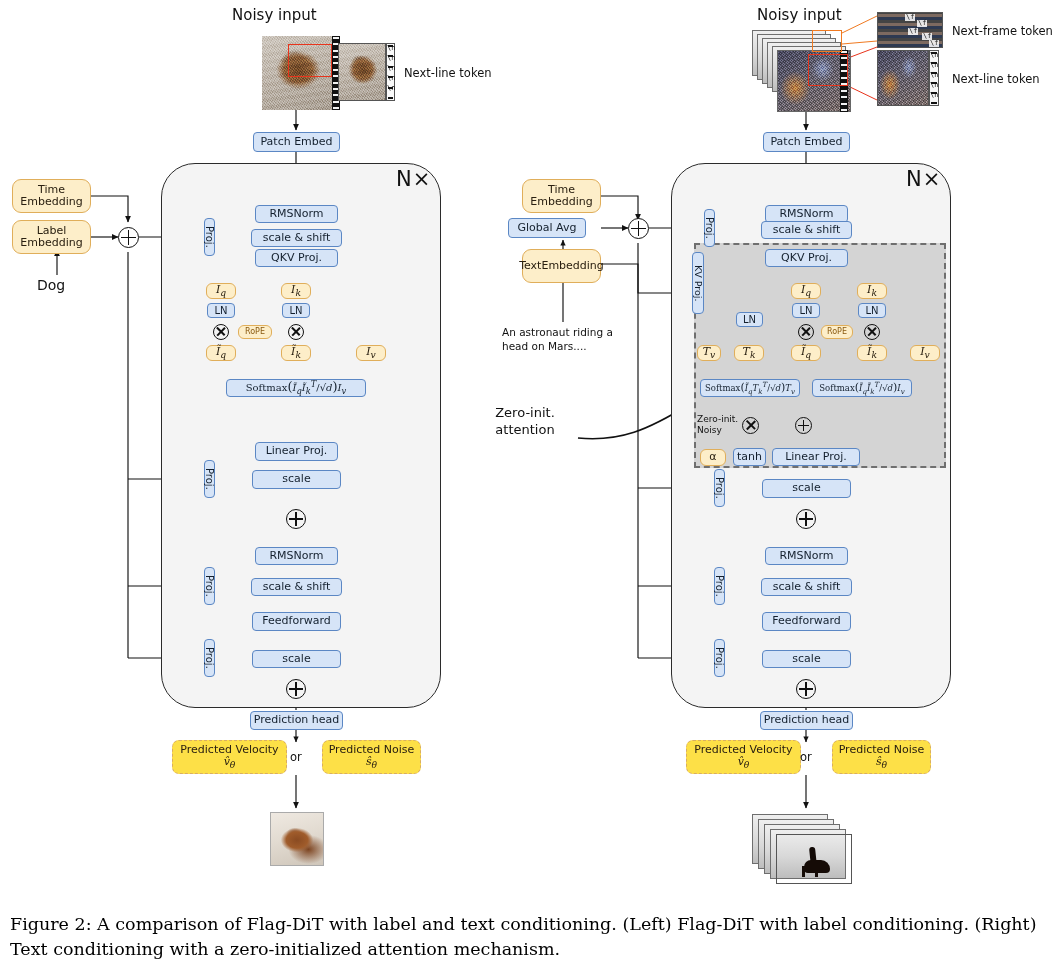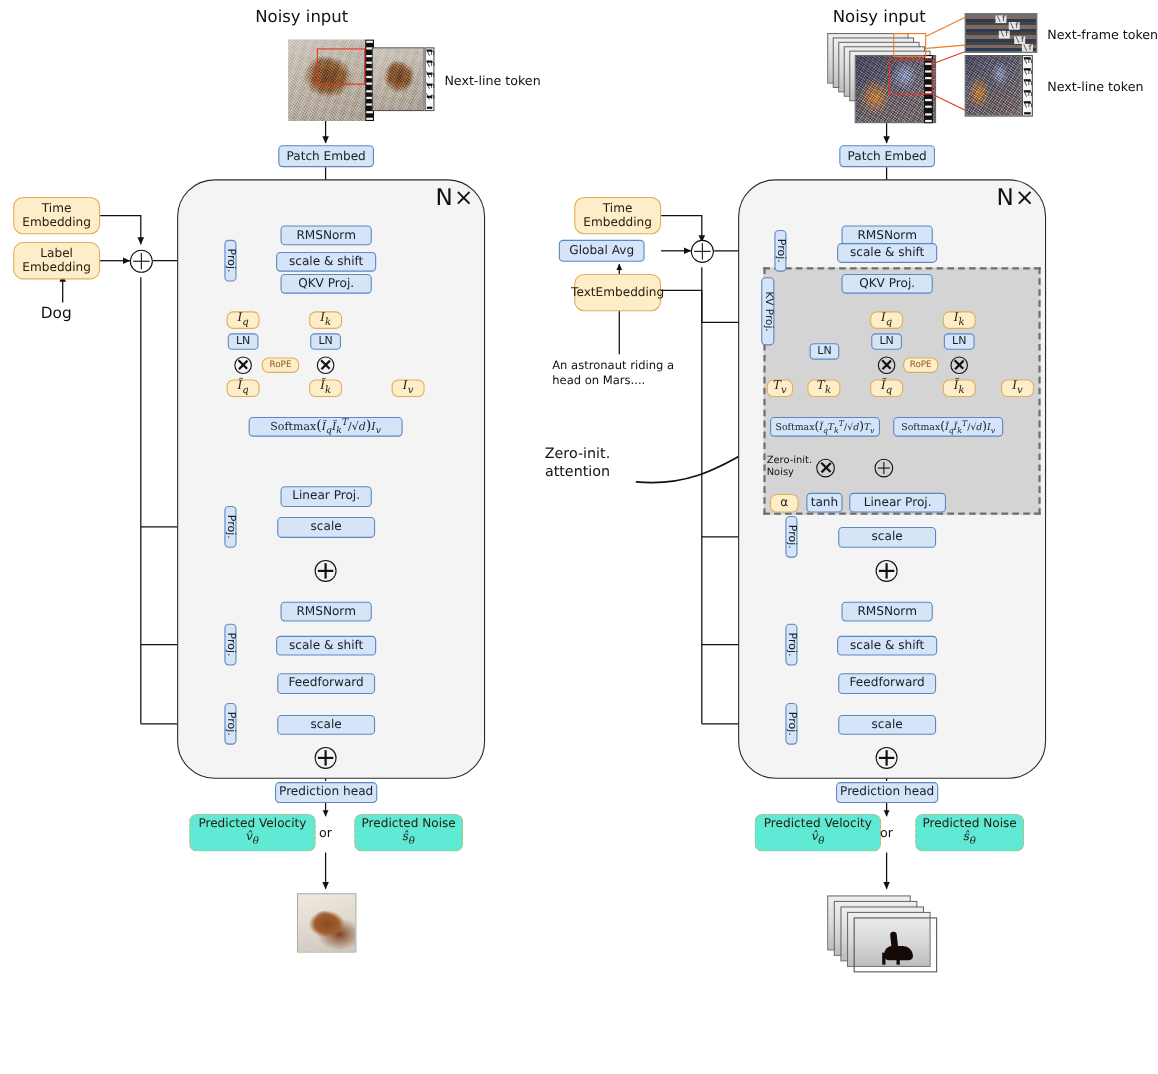--- a/index.html
+++ b/index.html
@@ -22,21 +22,21 @@
     background:#d6e4f7;border:1px solid #5b87c4;border-radius:4px;
     color:#14202e;font-size:11px;
   }
   .blue.small{font-size:10px;}
   .yellow{
     background:#fdeec9;border:1px solid #e0ae5a;border-radius:6px;
     color:#2a2011;font-size:11px;text-align:right;
   }
   .yellow.rounded{border-radius:9px;}
   .dashed-yellow{
-    background:#5eead4;border:1px dashed #d9ad62;border-radius:7px;
+    background:#fde047;border:1px dashed #d9ad62;border-radius:7px;
     color:#2a2011;font-size:11px;
   }
   .tok{font-family:"DejaVu Serif","Liberation Serif",serif;font-size:11px;font-style:italic;}
   .formula{
     font-family:"DejaVu Serif","Liberation Serif",serif;font-size:10px;
     letter-spacing:0;
   }
   .vert{
     writing-mode:vertical-rl;text-orientation:mixed;
     font-size:10px;
@@ -604,14 +604,15 @@
     <div class="imgbox sunset" style="left:24px;top:24px;width:76px;height:50px;border:1px solid #555;">
       <div style="position:absolute;left:44%;top:26%;width:6px;height:20px;background:#120a06;
                   border-radius:3px 3px 0 0;transform:rotate(-6deg);"></div>
       <div style="position:absolute;left:36%;top:52%;width:26px;height:13px;background:#150b06;
                   border-radius:7px 9px 4px 4px;"></div>
       <div style="position:absolute;left:34%;top:64%;width:3px;height:11px;background:#150b06;"></div>
       <div style="position:absolute;left:52%;top:64%;width:3px;height:11px;background:#150b06;"></div>
     </div>
   </div>
 
+  <div class="caption">Figure 2: A comparison of Flag-DiT with label and text conditioning. (Left) Flag-DiT with label conditioning. (Right) Text conditioning with a zero-initialized attention mechanism.</div>
 
 </div>
 
 </body></html>

